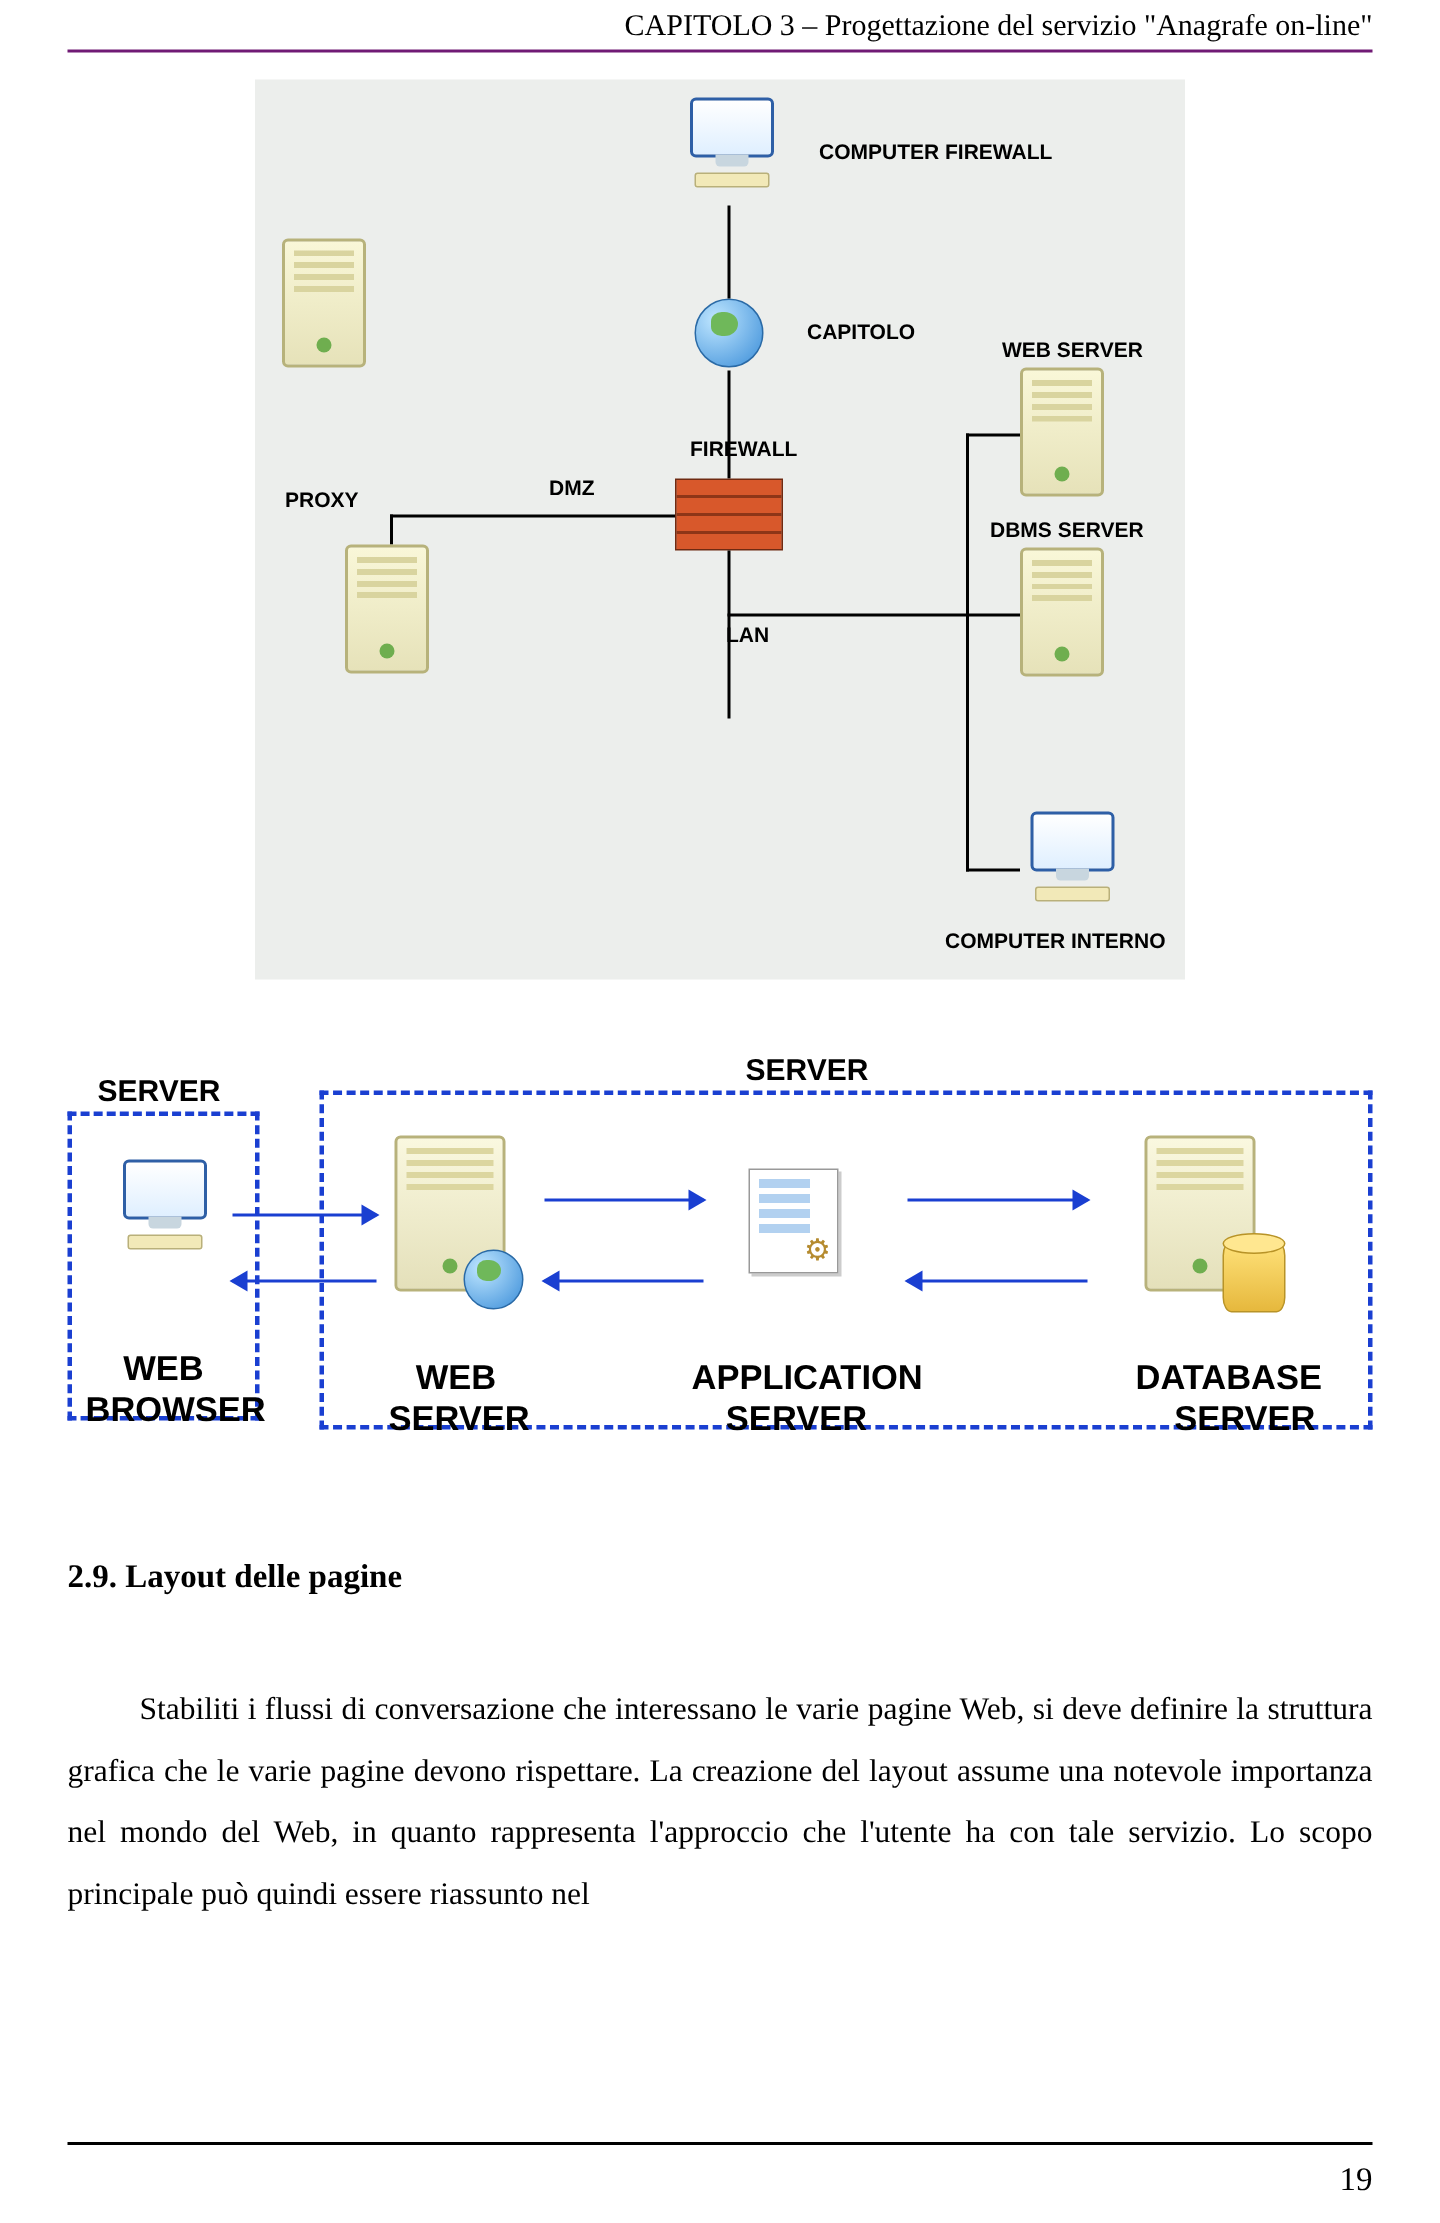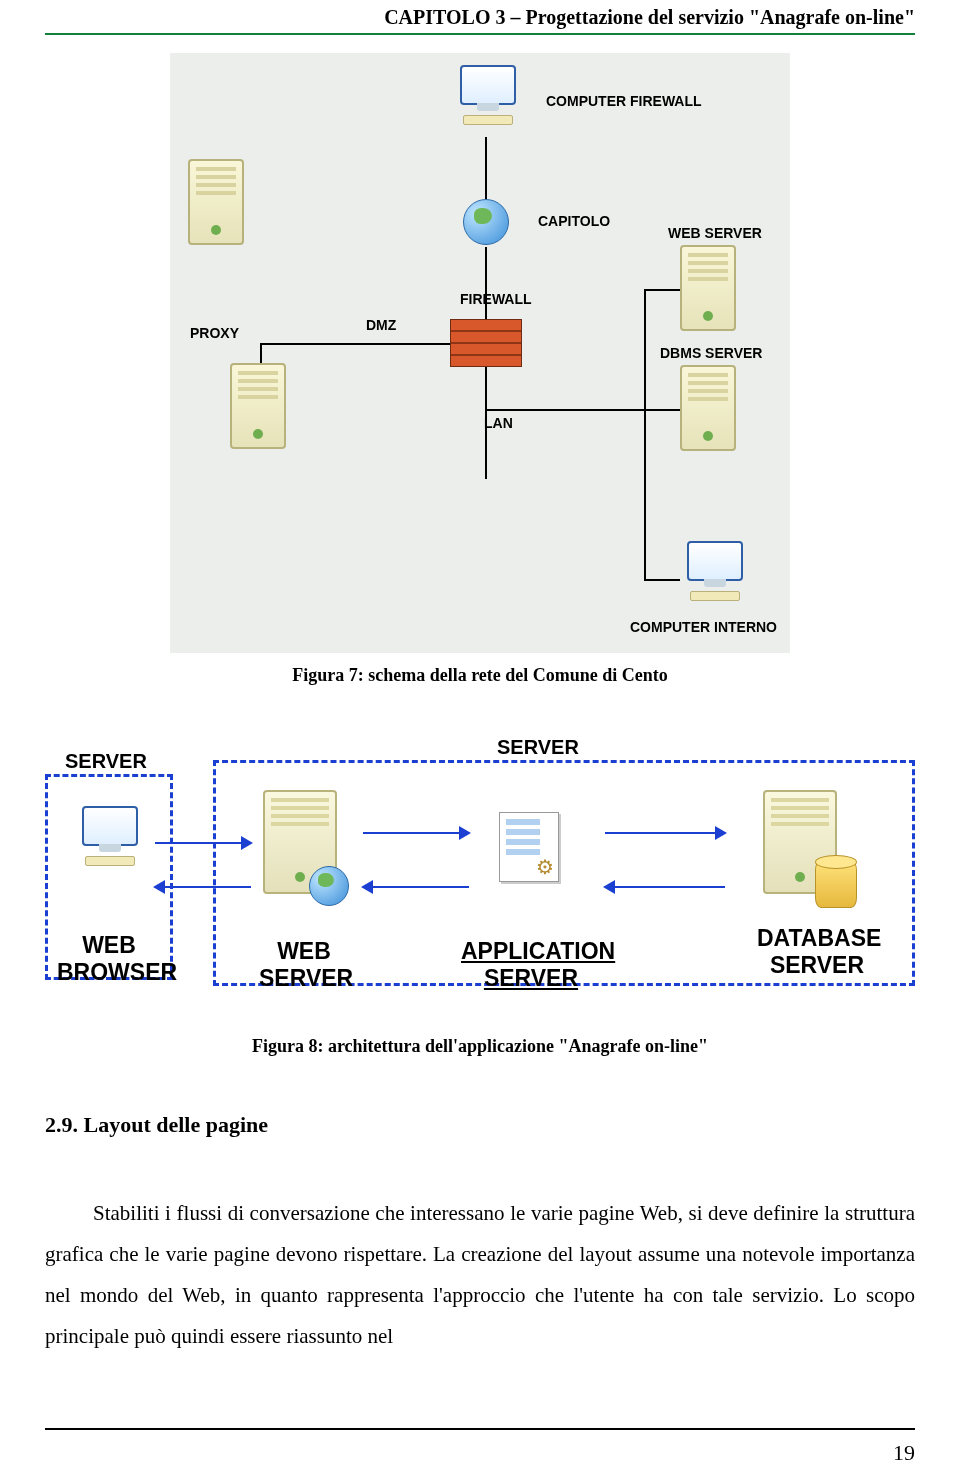--- a/index.html
+++ b/index.html
@@ -7,24 +7,24 @@
     width: 960px;
     height: 1482px;
     background: #fff;
     font-family: "Times New Roman", Times, serif;
     color: #000;
     padding: 0 45px;
     position: relative;
   }
   .header {
     text-align: right;
-    font-weight: bold;
+    font-weight: normal;
     font-size: 20px;
     padding: 6px 0 4px 0;
-    border-bottom: 2px solid #15803d;
+    border-bottom: 2px solid #701a75;
   }
   .figure-block {
     margin: 18px auto 10px auto;
     text-align: center;
   }
   .figure-caption {
     font-weight: bold;
     font-size: 18px;
     margin-top: 12px;
   }
@@ -269,21 +269,20 @@
       </div>
     <span class="node-label" style="left:490px; top:292px;">DBMS SERVER</span>
 
     <div class="line hline" style="left:474px; top:526px; width:36px;"></div>
     <div class="computer" style="left:510px; top:488px;">
       <div class="monitor"></div>
         <div class="keyboard"></div>
     </div>
     <span class="node-label" style="left:460px; top:566px;">COMPUTER INTERNO</span>
   </div>
-  <div class="figure-caption">Figura 7: schema della rete del Comune di Cento</div>
 </div>
 
 <div class="figure-block">
   <div class="arch-diagram">
     <span class="arch-label-title" style="left:20px; top:4px;">SERVER</span>
     <span class="arch-label-title" style="left:452px; top:-10px;">SERVER</span>
 
     <div class="dashed-box" style="left:0; top:28px; width:128px; height:206px;"></div>
     <div class="dashed-box" style="left:168px; top:14px; width:702px; height:226px;"></div>
 
@@ -301,34 +300,33 @@
         <div class="sbody"></div>
       </div>
     <div class="mini-globe" style="left:264px; top:120px;"></div>
     <span class="arch-label" style="left:214px; top:192px; width:90px; white-space:pre-line;">WEB
 SERVER</span>
 
     <div class="arrow" style="left:318px; top:86px; width:106px;"></div>
     <div class="arrow rev" style="left:318px; top:140px; width:106px;"></div>
 
     <div class="app-icon" style="left:454px; top:66px;"></div>
-    <span class="arch-label" style="left:416px; top:192px; width:140px; white-space:pre-line;text-decoration:underline;">APPLICATION
+    <span class="arch-label" style="left:416px; top:192px; width:140px; white-space:pre-line;">APPLICATION
 SERVER</span>
 
     <div class="arrow" style="left:560px; top:86px; width:120px;"></div>
     <div class="arrow rev" style="left:560px; top:140px; width:120px;"></div>
 
     <div class="serverbox" style="left:718px; top:44px;">
         <div class="sbody"></div>
       </div>
     <div class="dbcyl" style="left:770px; top:114px;"></div>
-    <span class="arch-label" style="left:712px; top:179px; width:120px; white-space:pre-line;">DATABASE
+    <span class="arch-label" style="left:712px; top:192px; width:120px; white-space:pre-line;text-align:right;">DATABASE
 SERVER</span>
   </div>
-  <div class="figure-caption" style="margin-top:20px;">Figura 8: architettura dell'applicazione "Anagrafe on-line"</div>
 </div>
 
 <div class="section-heading">2.9. Layout delle pagine</div>
 
 <p class="body-text">Stabiliti i flussi di conversazione che interessano le varie pagine Web, si deve definire la struttura grafica che le varie pagine devono rispettare. La creazione del layout assume una notevole importanza nel mondo del Web, in quanto rappresenta l'approccio che l'utente ha con tale servizio. Lo scopo principale può quindi essere riassunto nel</p>
 
 <div class="footer-rule"></div>
 <div class="page-number">19</div>
 
 </body></html>

